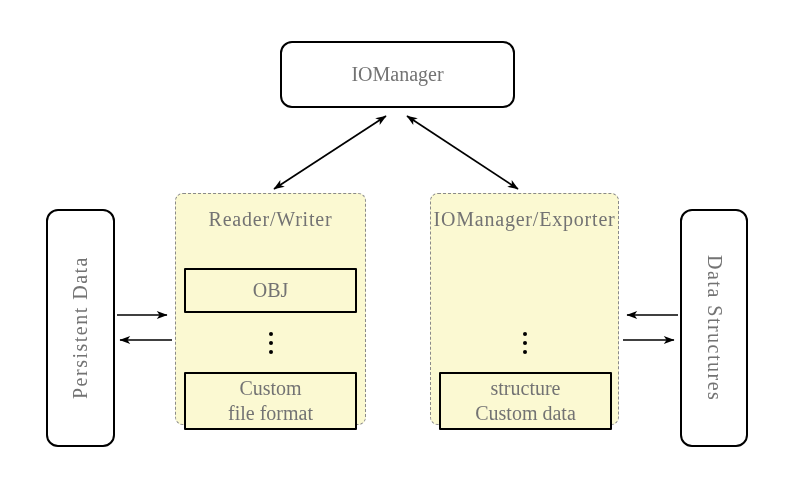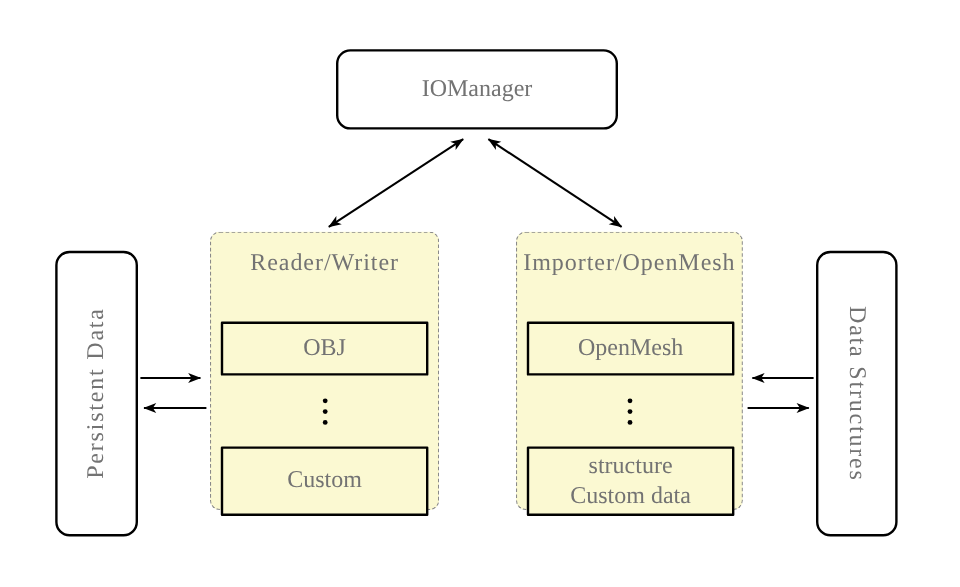--- a/index.html
+++ b/index.html
@@ -77,28 +77,26 @@
     <div class="inner-box ib-top">
       <span>OBJ</span>
     </div>
     <div class="dots">
         <i></i>
         <i></i>
         <i></i>
       </div>
     <div class="inner-box ib-bottom">
       <span>Custom</span>
+      <span>file format</span>
     </div>
   </div>
 
   <div class="panel" id="panel-ie">
-    <div class="panel-title">Importer/OpenMesh</div>
-    <div class="inner-box ib-top">
-      <span>OpenMesh</span>
-    </div>
+    <div class="panel-title">IOManager/Exporter</div>
     <div class="dots">
         <i></i>
         <i></i>
         <i></i>
       </div>
     <div class="inner-box ib-bottom">
       <span>structure</span>
       <span>Custom data</span>
     </div>
   </div>

